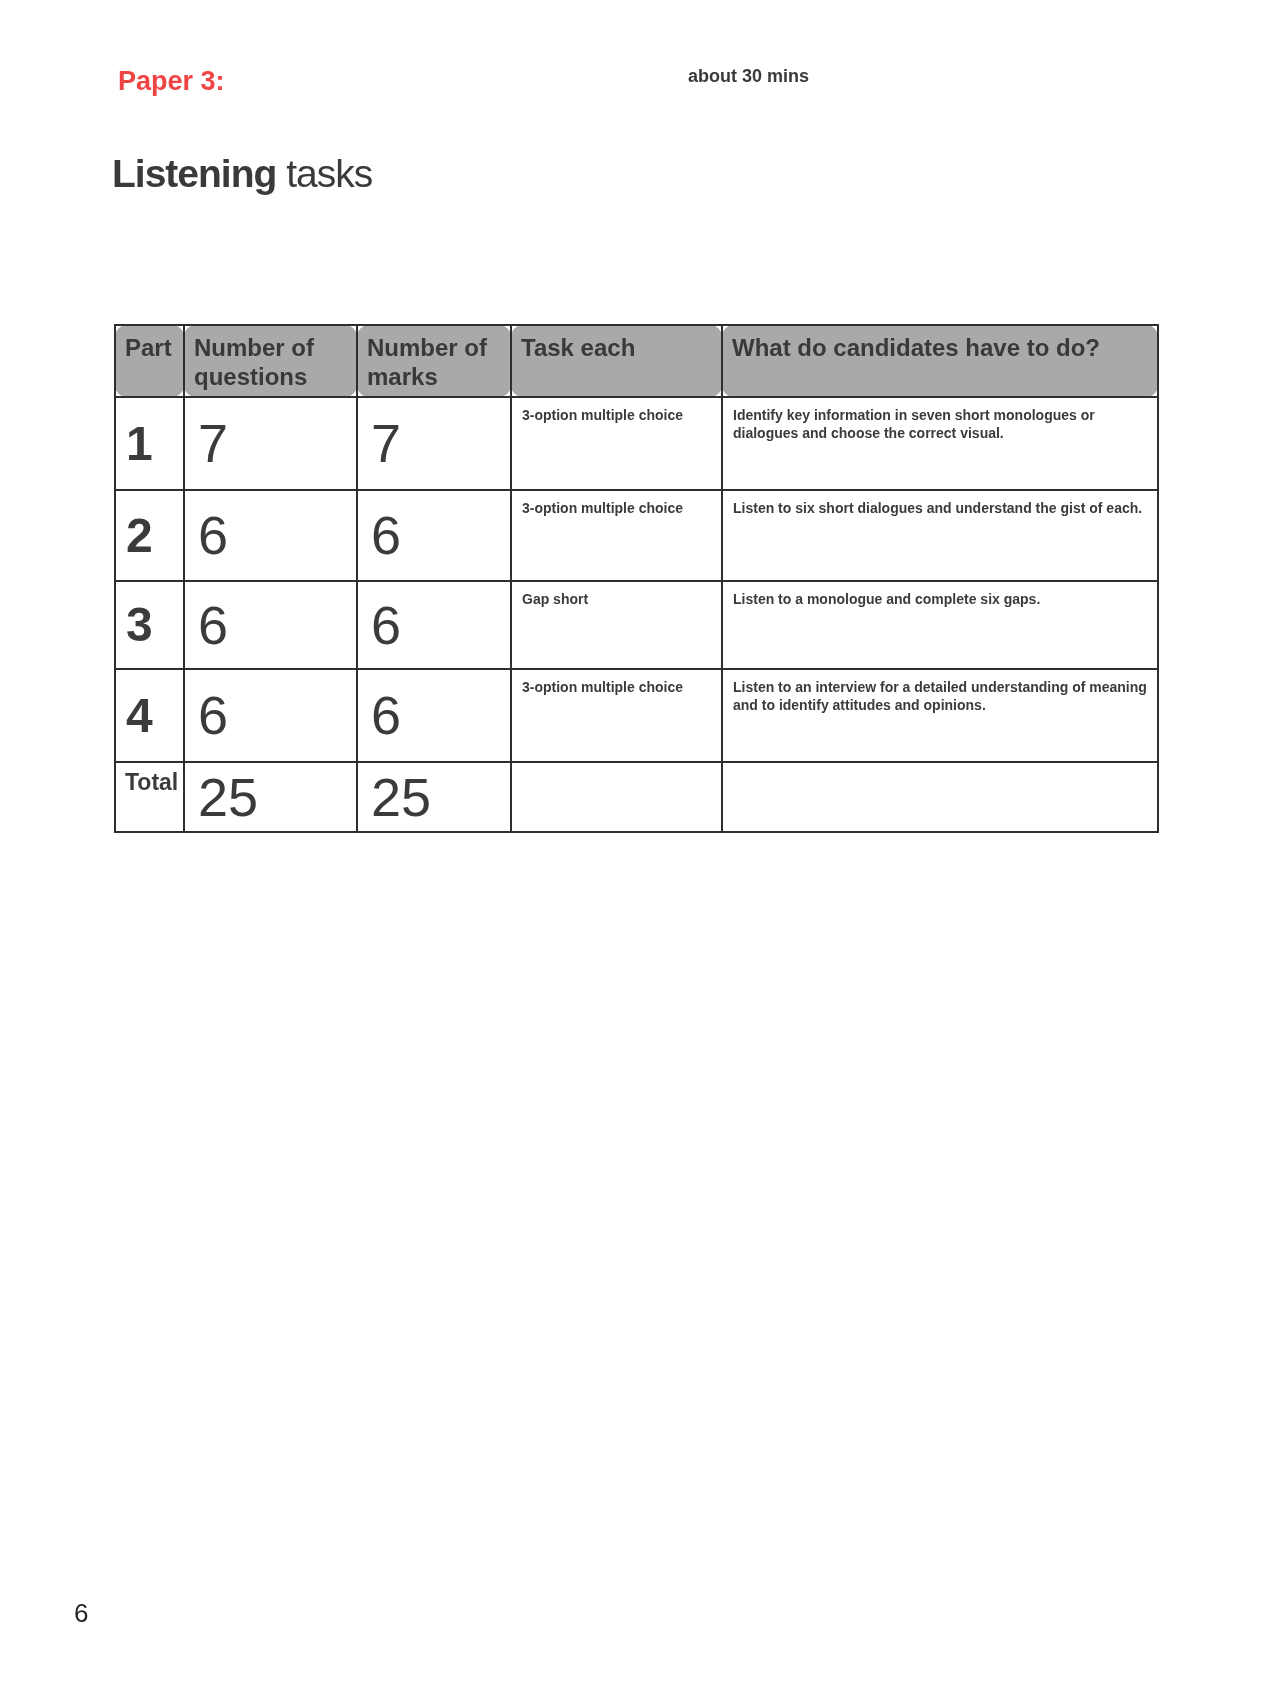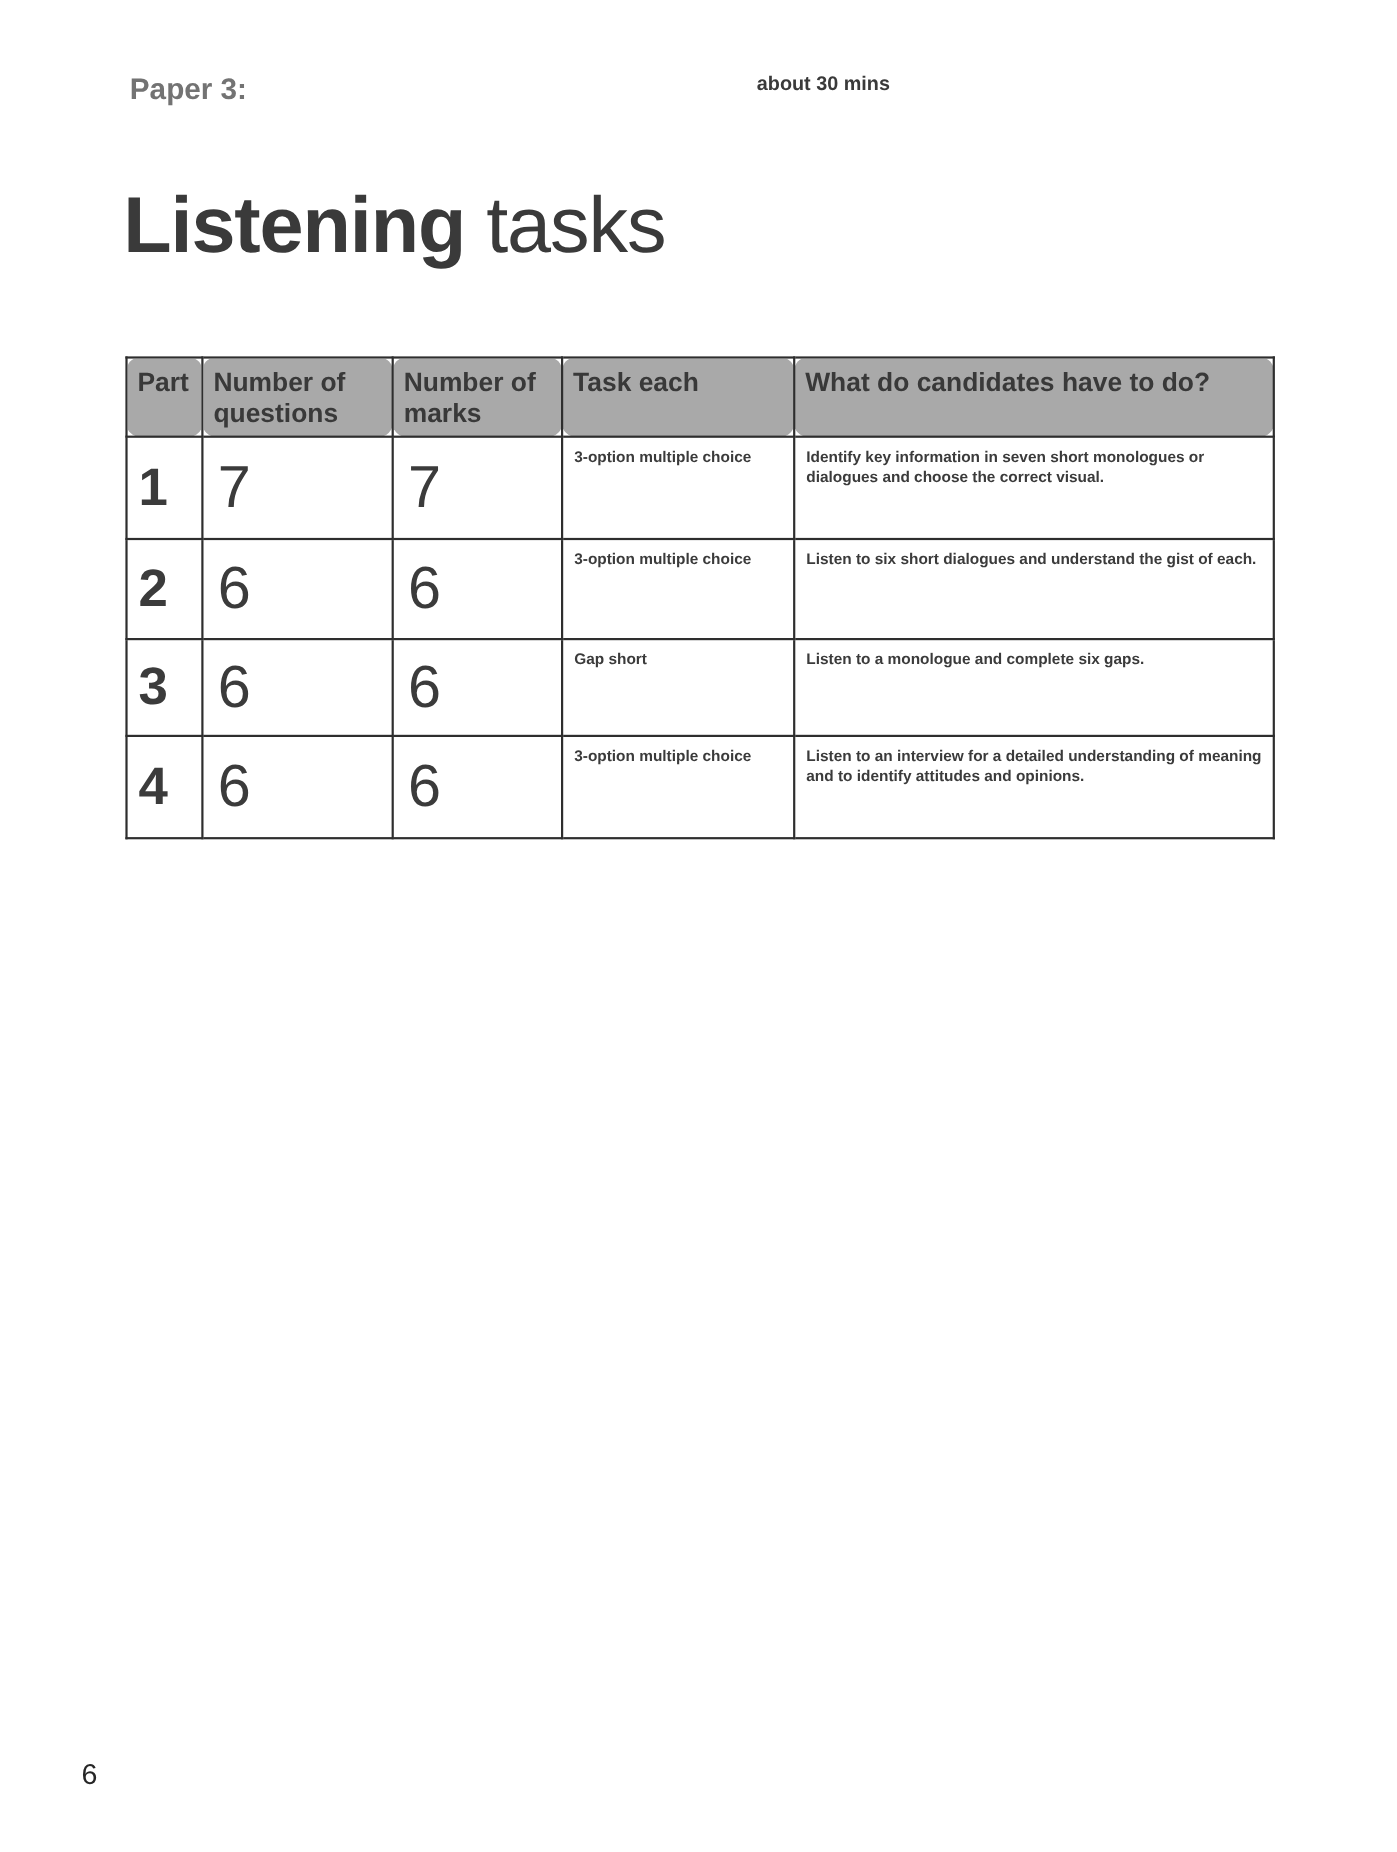--- a/index.html
+++ b/index.html
@@ -12,36 +12,36 @@
     color: #3a3a3a;
     overflow: hidden;
   }
 
   .topline-left {
     position: absolute;
     left: 118px;
     top: 66px;
     font-size: 27px;
     font-weight: bold;
-    color: #737373;
+    color: #ef4444;
   }
   .topline-right {
     position: absolute;
     left: 688px;
     top: 66px;
     font-size: 18px;
     font-weight: bold;
     color: #3a3a3a;
   }
 
   .page-title {
     position: absolute;
     left: 112px;
-    top: 164px;
-    font-size: 72px;
+    top: 152px;
+    font-size: 39px;
     color: #3a3a3a;
     letter-spacing: -1px;
     white-space: nowrap;
     text-align: center;
   }
   .page-title .t-bold { font-weight: 800; }
   .page-title .t-light { font-weight: 400; }
 
   .task-table {
     position: absolute;
@@ -157,16 +157,23 @@
       <td class="cell-text">Gap short</td>
       <td class="cell-text">Listen to a monologue and complete six gaps.</td>
     </tr>
     <tr class="row-data">
       <td class="cell-part">4</td>
       <td class="cell-bignum">6</td>
       <td class="cell-bignum">6</td>
       <td class="cell-text">3-option multiple choice</td>
       <td class="cell-text">Listen to an interview for a detailed understanding of meaning and to identify attitudes and opinions.</td>
     </tr>
+    <tr class="row-total">
+      <td class="cell-total-label">Total</td>
+      <td class="cell-bignum">25</td>
+      <td class="cell-bignum">25</td>
+      <td class="cell-text"></td>
+      <td class="cell-text"></td>
+    </tr>
   </tbody>
 </table>
 
 <div class="page-number">6</div>
 
 </body></html>

